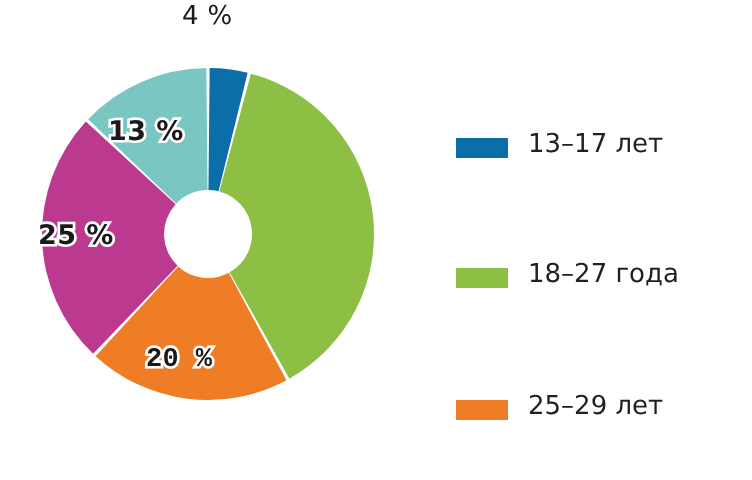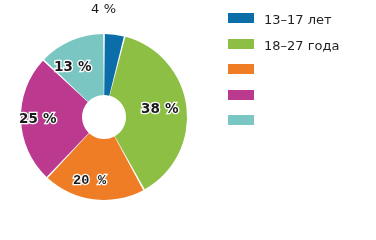--- a/index.html
+++ b/index.html
@@ -60,22 +60,23 @@
 
   
   #legend {
     position: absolute;
     left: 228px;
     top: 13px;
     width: 148px;
   }
   .legend-row {
     display: flex;
-    align-items: flex-start;
+    align-items: flex-end;
     height: 25.5px;
+    margin-top: 40px;
   }
   .legend-swatch {
     width: 26px;
     height: 10px;
     flex: 0 0 auto;
     margin-right: 10px;
   }
   .legend-label {
     font-family: "DejaVu Sans", sans-serif;
     font-size: 13px;
@@ -92,37 +93,37 @@
   <div id="pie-area">
     <svg id="pie-svg" width="215" height="222" viewBox="0 0 215 222">
         <path d="M 104.83294440380426 34.00417960149939 A 83 83 0 0 1 123.83344528637657 36.404501068159476 L 109.25705778675042 95.63733763252421 A 22 22 0 0 0 104.22078044438186 95.00110784618056 Z" fill="#0B6EA8"></path>
         <path d="M 125.4469971337388 36.81879076775283 A 83 83 0 0 1 144.71345615722254 189.3285178040717 L 114.79151849950478 136.17141435770574 A 22 22 0 0 0 109.68474622821992 95.74714936012725 Z" fill="#8CBF43"></path>
         <path d="M 143.25362666690495 190.131065857782 A 83 83 0 0 1 47.79264168078865 178.07153895863263 L 89.10166405996807 133.18763683240866 A 22 22 0 0 0 114.40457574303504 136.3841379382073 Z" fill="#EE7D26"></path>
         <path d="M 46.57826100326966 176.9311595965853 A 83 83 0 0 1 42.92846104136737 60.792641680788655 L 87.81236316759134 102.10166405996807 A 22 22 0 0 0 88.77978002496305 132.88536760391418 Z" fill="#BB3A90"></path>
         <path d="M 44.0688404034147 59.578261003269674 A 83 83 0 0 1 103.16705559619577 34.00417960149939 L 103.77921955561816 95.00110784618056 A 22 22 0 0 0 88.11463239608582 101.77978002496305 Z" fill="#79C6C3"></path>
       </svg>
 
     <div class="slice-label outside" id="label-0">4 %</div>
-    <div class="slice-label" id="label-1">38 %</div>
     <div class="slice-label" id="label-2">20 %</div>
     <div class="slice-label" id="label-3">25 %</div>
     <div class="slice-label" id="label-4">13 %</div>
   </div>
 
   <div id="legend">
       <div class="legend-row">
         <span class="legend-swatch" style="background: rgb(11, 110, 168);"></span>
         <span class="legend-label">13–17 лет</span>
       </div>
       <div class="legend-row">
         <span class="legend-swatch" style="background: rgb(140, 191, 67);"></span>
         <span class="legend-label">18–27 года</span>
       </div>
       <div class="legend-row">
         <span class="legend-swatch" style="background: rgb(238, 125, 38);"></span>
+        <span class="legend-label">25–29 лет</span>
       </div>
       <div class="legend-row">
         <span class="legend-swatch" style="background: rgb(187, 58, 144);"></span>
       </div>
       <div class="legend-row">
         <span class="legend-swatch" style="background: rgb(121, 198, 195);"></span>
       </div>
     </div>
 
 </div>

